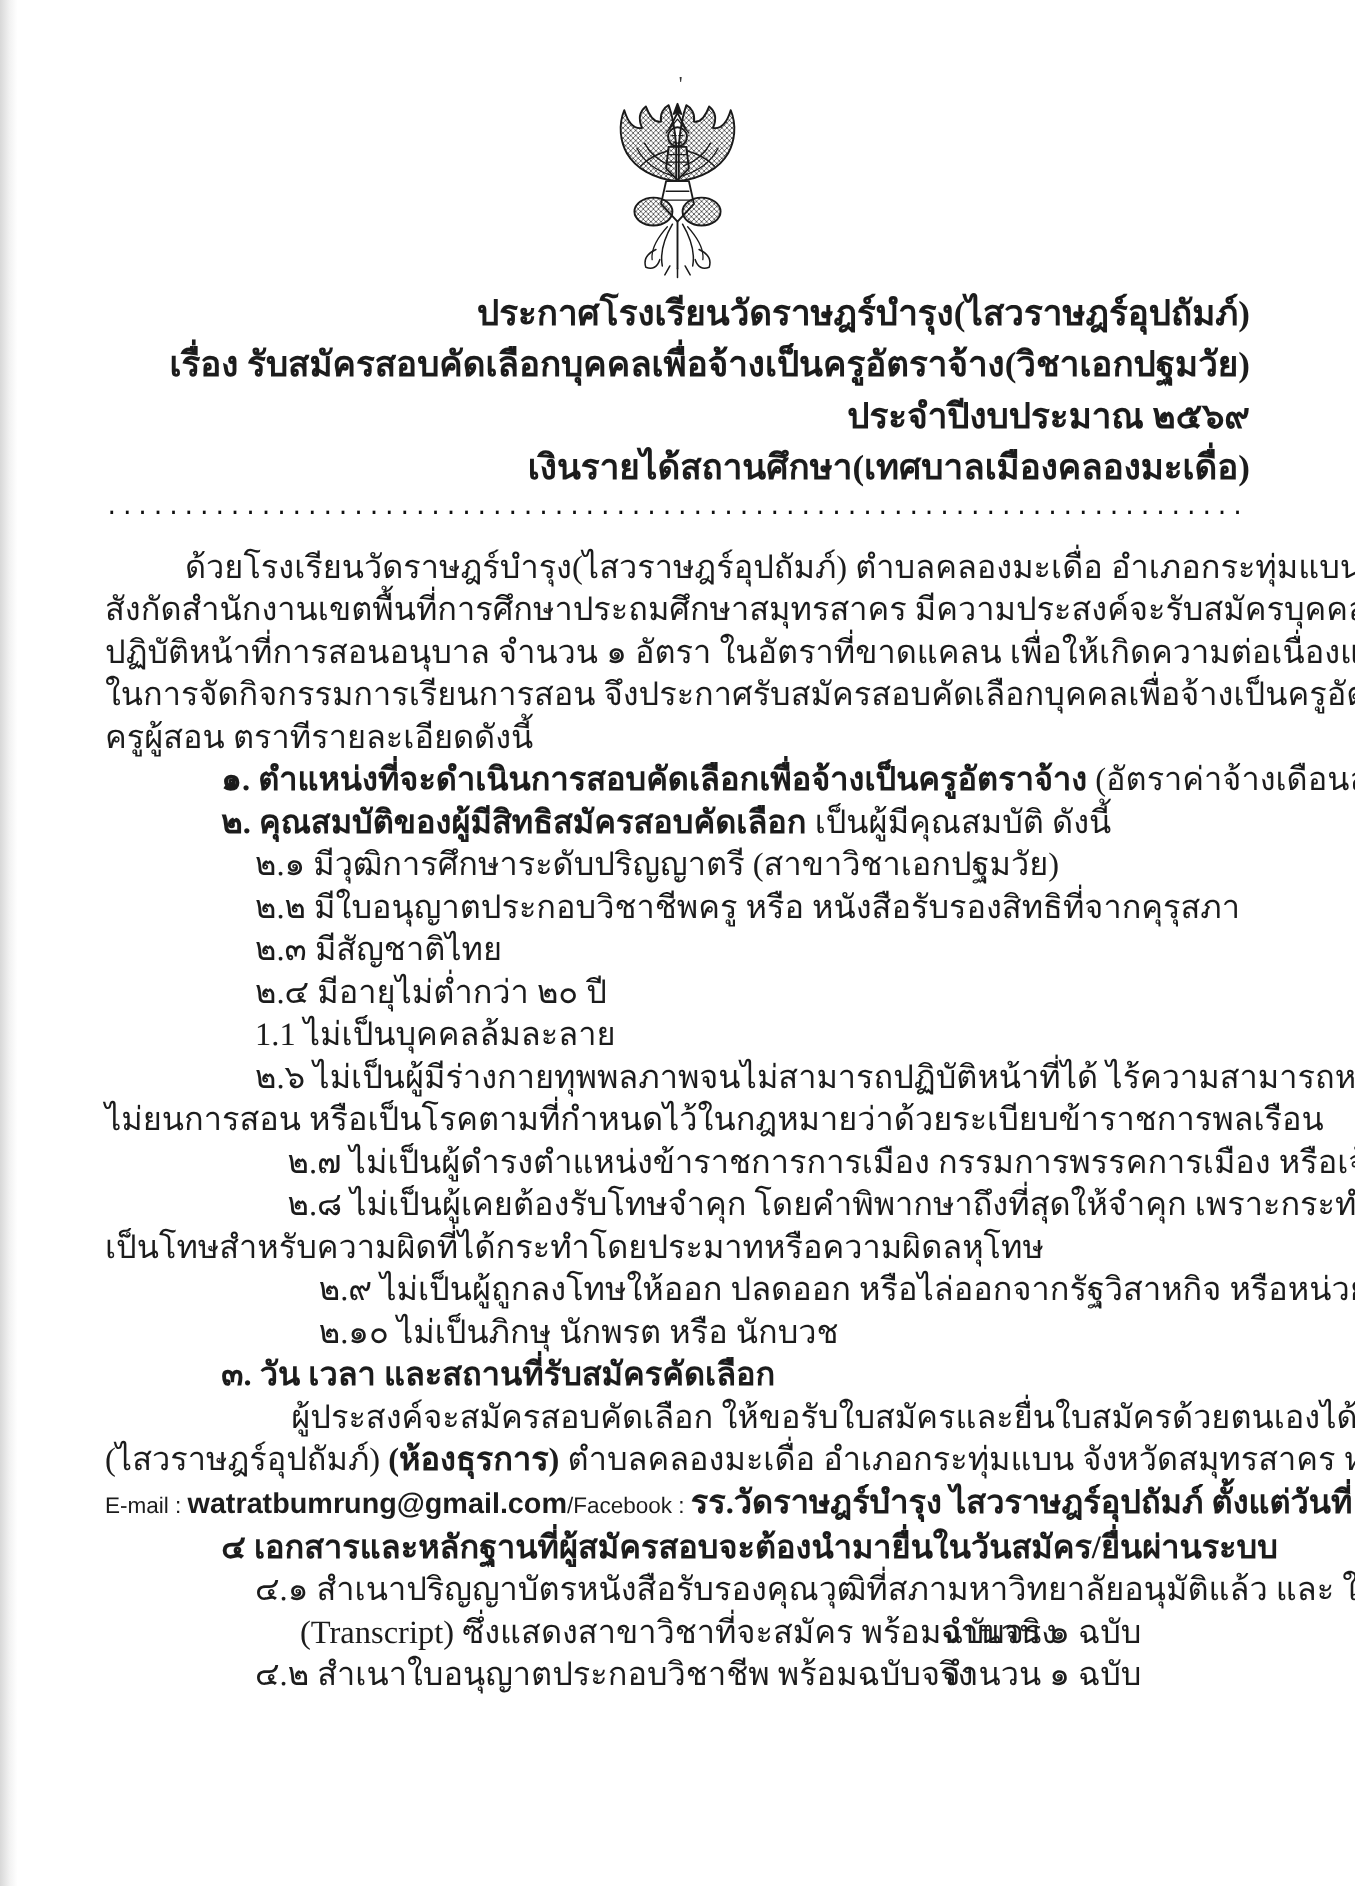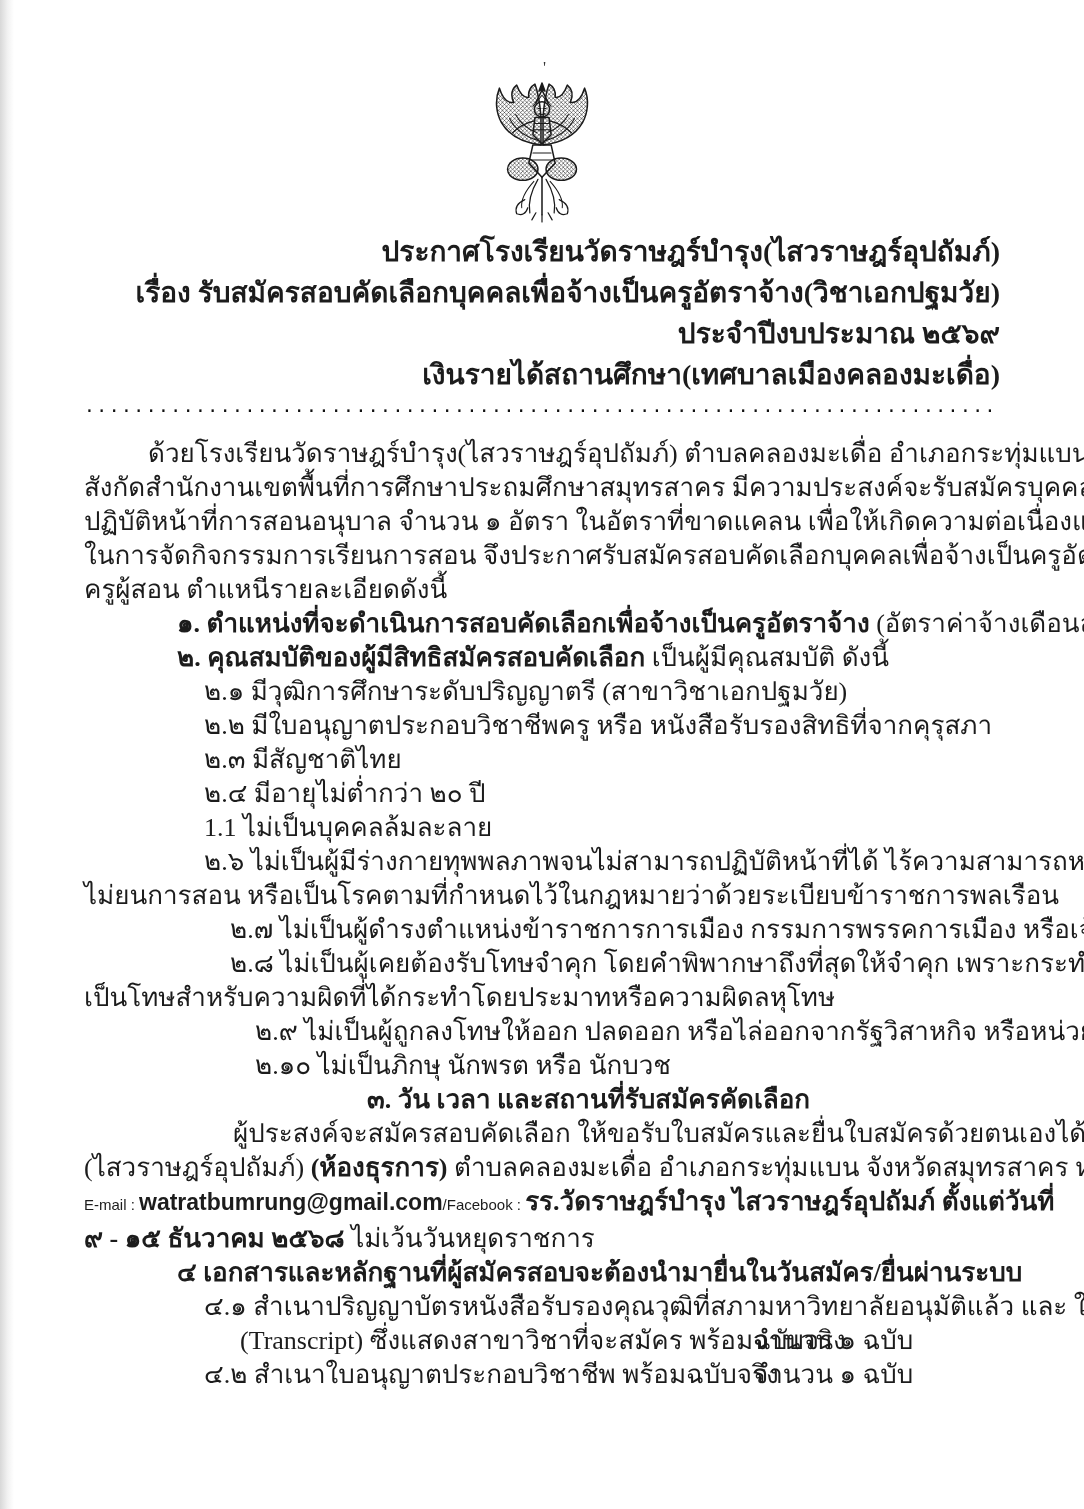--- a/index.html
+++ b/index.html
@@ -40,24 +40,24 @@
   .body-text p{margin:0;position:relative;white-space:nowrap;}
   .b{font-weight:bold;}
   .ind-para{padding-left:64px;}      
   .ind-head{padding-left:93px;}      
   .ind-item{padding-left:120px;}     
   .ind-deep1{padding-left:146px;}    
   .ind-deep2{padding-left:171px;}    
   .ind-p3{padding-left:149px;}       
   .ind-trans{padding-left:156px;}    
   .gap-s2{margin-top:22px;}
-  .gap-s3{margin-top:6px;text-align:center;}
+  .gap-s3{margin-top:6px;}
   .gap-s4{margin-top:16px;}
   .count{position:absolute;left:669px;top:0;}
-  .latin{font-family:"Liberation Sans","DejaVu Sans",sans-serif;font-size:15px;}
+  .latin{font-family:"Liberation Sans","DejaVu Sans",sans-serif;font-size:18px;}
   .latin-strong{font-family:Liberation Sans, sans-serif;font-size:23px;font-weight:bold;}
 </style>
 </head>
 <body>
 
 <div class="page">
   <div class="edge-shadow"></div>
 
   <span class="stray-mark">'</span>
 
@@ -114,21 +114,21 @@
       <div>เรื่อง  รับสมัครสอบคัดเลือกบุคคลเพื่อจ้างเป็นครูอัตราจ้าง(วิชาเอกปฐมวัย) ประจำปีงบประมาณ ๒๕๖๙</div>
       <div>เงินรายได้สถานศึกษา(เทศบาลเมืองคลองมะเดื่อ)</div>
     </div>
     <div class="divider">................................................................................................</div>
 
     <div class="body-text">
       <p class="ind-para">ด้วยโรงเรียนวัดราษฎร์บำรุง(ไสวราษฎร์อุปถัมภ์) ตำบลคลองมะเดื่อ อำเภอกระทุ่มแบน จังหวัดสมุทรสาคร</p>
       <p>สังกัดสำนักงานเขตพื้นที่การศึกษาประถมศึกษาสมุทรสาคร มีความประสงค์จะรับสมัครบุคคลทั่วไปเพื่อจัดจ้างเป็นครู</p>
       <p>ปฏิบัติหน้าที่การสอนอนุบาล จำนวน ๑ อัตรา  ในอัตราที่ขาดแคลน เพื่อให้เกิดความต่อเนื่องและมีประสิทธิภาพ</p>
       <p>ในการจัดกิจกรรมการเรียนการสอน จึงประกาศรับสมัครสอบคัดเลือกบุคคลเพื่อจ้างเป็นครูอัตราจ้างชั่วคราวตำแหน่ง</p>
-      <p>ครูผู้สอน ตำแหนีรายละเอียดดังนี้</p>
+      <p>ครูผู้สอน ตราทีรายละเอียดดังนี้</p>
 
       <p class="ind-head"><span class="b">๑. ตำแหน่งที่จะดำเนินการสอบคัดเลือกเพื่อจ้างเป็นครูอัตราจ้าง</span><span> (อัตราค่าจ้างเดือนละ ๑๕,๐๐๐ บาท)</span></p>
 
       <p class="ind-head gap-s2"><span class="b">๒. คุณสมบัติของผู้มีสิทธิสมัครสอบคัดเลือก</span><span> เป็นผู้มีคุณสมบัติ ดังนี้</span></p>
       <p class="ind-item">๒.๑ มีวุฒิการศึกษาระดับปริญญาตรี  (สาขาวิชาเอกปฐมวัย)</p>
       <p class="ind-item">๒.๒ มีใบอนุญาตประกอบวิชาชีพครู หรือ หนังสือรับรองสิทธิที่จากคุรุสภา</p>
       <p class="ind-item">๒.๓ มีสัญชาติไทย</p>
       <p class="ind-item">๒.๔ มีอายุไม่ต่ำกว่า ๒๐ ปี</p>
       <p class="ind-item">1.1 ไม่เป็นบุคคลล้มละลาย</p>
       <p class="ind-item">๒.๖ ไม่เป็นผู้มีร่างกายทุพพลภาพจนไม่สามารถปฏิบัติหน้าที่ได้ ไร้ความสามารถหรือจิตฟั่นเฟือน</p>
@@ -136,21 +136,20 @@
       <p class="ind-deep1">๒.๗ ไม่เป็นผู้ดำรงตำแหน่งข้าราชการการเมือง กรรมการพรรคการเมือง หรือเจ้าหน้าที่ในพรรคการเมือง</p>
       <p class="ind-deep1">๒.๘ ไม่เป็นผู้เคยต้องรับโทษจำคุก โดยคำพิพากษาถึงที่สุดให้จำคุก เพราะกระทำความผิดทางอาญา เว้นแต่</p>
       <p>เป็นโทษสำหรับความผิดที่ได้กระทำโดยประมาทหรือความผิดลหุโทษ</p>
       <p class="ind-deep2">๒.๙ ไม่เป็นผู้ถูกลงโทษให้ออก ปลดออก หรือไล่ออกจากรัฐวิสาหกิจ หรือหน่วยงานอื่นของรัฐ</p>
       <p class="ind-deep2">๒.๑๐ ไม่เป็นภิกษุ นักพรต หรือ นักบวช</p>
 
       <p class="ind-head b gap-s3">๓. วัน เวลา และสถานที่รับสมัครคัดเลือก</p>
       <p class="ind-p3">ผู้ประสงค์จะสมัครสอบคัดเลือก ให้ขอรับใบสมัครและยื่นใบสมัครด้วยตนเองได้ที่โรงเรียนวัดราษฎร์บำรุง</p>
       <p><span>(ไสวราษฎร์อุปถัมภ์) </span><span class="b">(ห้องธุรการ)</span><span> ตำบลคลองมะเดื่อ อำเภอกระทุ่มแบน จังหวัดสมุทรสาคร หรือผ่าน</span></p>
       <p><span class="latin">E-mail : </span><span class="latin-strong">watratbumrung@gmail.com</span><span class="latin">/Facebook : </span><span class="b">รร.วัดราษฎร์บำรุง ไสวราษฎร์อุปถัมภ์ ตั้งแต่วันที่</span></p>
-      <p><span class="b">๙ - ๑๕ ธันวาคม ๒๕๖๘</span><span> ไม่เว้นวันหยุดราชการ</span></p>
 
       <p class="ind-head b gap-s4">๔ เอกสารและหลักฐานที่ผู้สมัครสอบจะต้องนำมายื่นในวันสมัคร/ยื่นผ่านระบบ</p>
       <p class="ind-item">๔.๑ สำเนาปริญญาบัตรหนังสือรับรองคุณวุฒิที่สภามหาวิทยาลัยอนุมัติแล้ว และ ใบรายงานผลการศึกษา</p>
       <p class="ind-trans"><span>(Transcript) ซึ่งแสดงสาขาวิชาที่จะสมัคร พร้อมฉบับจริง</span><span class="count">จำนวน ๑ ฉบับ</span></p>
       <p class="ind-item"><span>๔.๒ สำเนาใบอนุญาตประกอบวิชาชีพ พร้อมฉบับจริง</span><span class="count">จำนวน ๑ ฉบับ</span></p>
     </div>
   </div>
 </div>
 
 </body></html>

